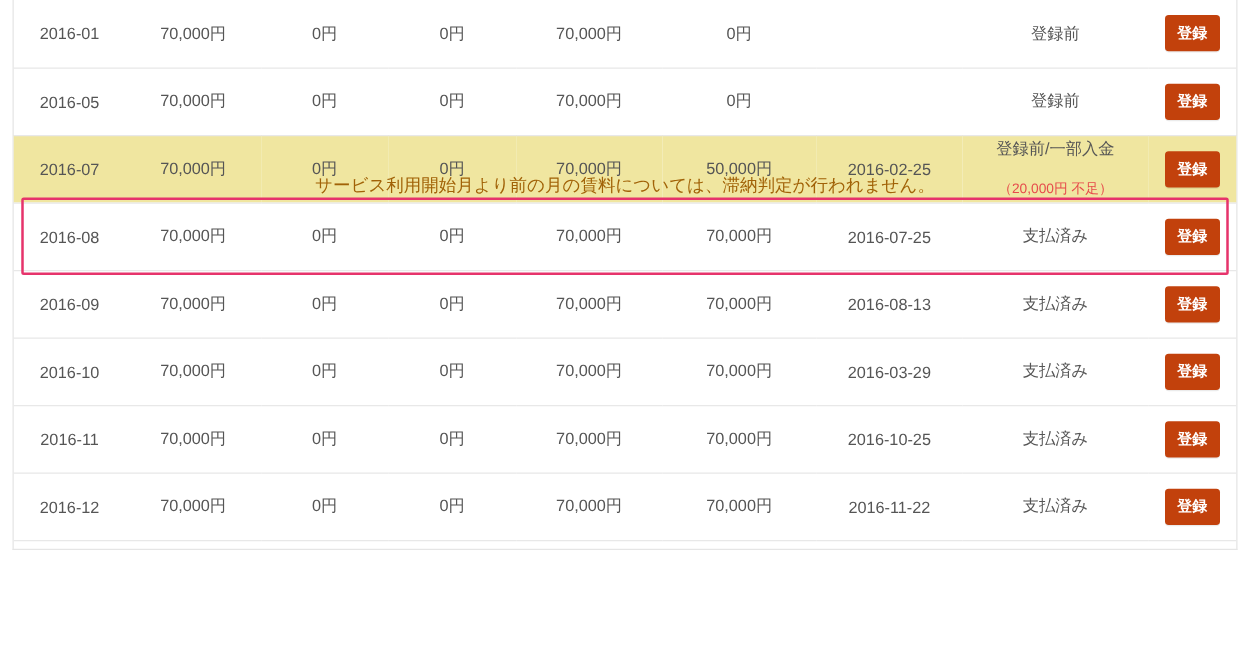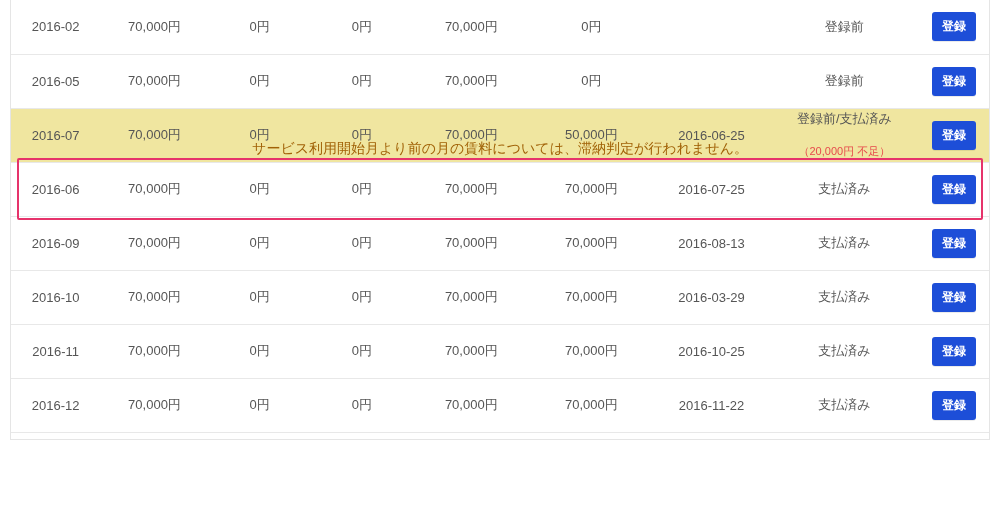--- a/index.html
+++ b/index.html
@@ -50,21 +50,21 @@
     line-height: 1.25;
   }
   .status .sub {
     display: block;
     font-size: 11px;
     color: #e64b4b;
     margin-top: 18px;
   }
   .btn {
     display: inline-block;
-    background: #1d4ed8;
+    background: #c2410c;
     color: #fff;
     font-size: 12px;
     font-weight: 600;
     padding: 6px 10px;
     border-radius: 3px;
     border: none;
     cursor: pointer;
     box-shadow: 0 1px 0 rgba(0,0,0,0.08);
   }
   tr.highlight td {
@@ -100,21 +100,21 @@
           <col class="c-amt2">
           <col class="c-amt3">
         <col class="c-amt4">
           <col class="c-amt5">
           <col class="c-date">
           <col class="c-status">
           <col class="c-act">
       </colgroup>
       <tbody id="tbody">
           <tr>
-            <td>2016-02</td>
+            <td>2016-01</td>
             <td>70,000円</td>
             <td>0円</td>
             <td>0円</td>
             <td>70,000円</td>
             <td>0円</td>
             <td></td>
             <td>
               <div class="status"><span>登録前</span></div>
             </td>
             <td><button class="btn">登録</button></td>
@@ -132,28 +132,28 @@
             </td>
             <td><button class="btn">登録</button></td>
           </tr>
           <tr class="highlight">
             <td>2016-07</td>
             <td>70,000円</td>
             <td>0円</td>
             <td>0円</td>
             <td>70,000円</td>
             <td>50,000円</td>
-            <td>2016-06-25</td>
-            <td>
-              <div class="status"><span>登録前/支払済み</span><span class="sub">（20,000円 不足）</span></div>
-            </td>
-            <td><button class="btn">登録</button></td>
-          </tr>
-          <tr>
-            <td>2016-06</td>
+            <td>2016-02-25</td>
+            <td>
+              <div class="status"><span>登録前/一部入金</span><span class="sub">（20,000円 不足）</span></div>
+            </td>
+            <td><button class="btn">登録</button></td>
+          </tr>
+          <tr>
+            <td>2016-08</td>
             <td>70,000円</td>
             <td>0円</td>
             <td>0円</td>
             <td>70,000円</td>
             <td>70,000円</td>
             <td>2016-07-25</td>
             <td>
               <div class="status"><span>支払済み</span></div>
             </td>
             <td><button class="btn">登録</button></td>

